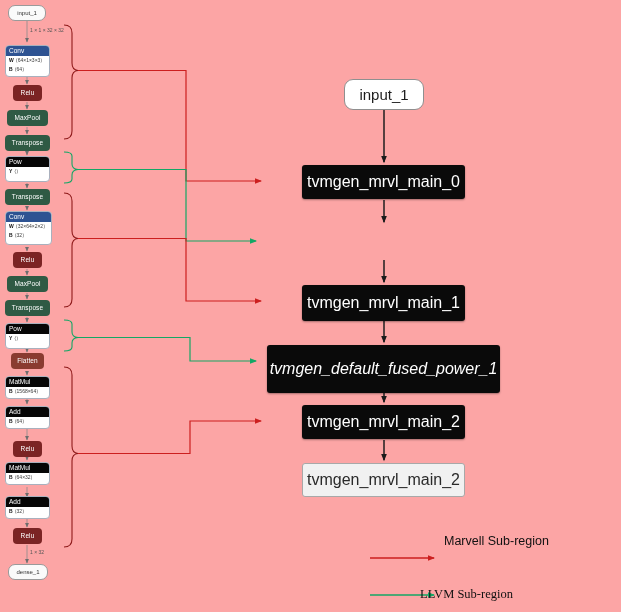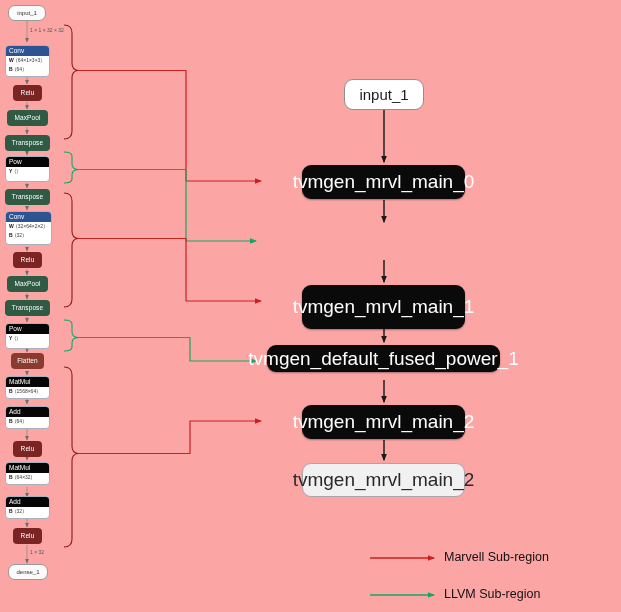--- a/index.html
+++ b/index.html
@@ -96,24 +96,24 @@
     position: absolute;
     font-size: 5px;
     color: #555555;
     white-space: nowrap;
   }
 
   
   .tvm-node {
     position: absolute;
     box-sizing: border-box;
-    border-radius: 9px;
+    border-radius: 3px;
     background: #0a0a0a;
     color: #ffffff;
-    font-size: 19px;
+    font-size: 16px;
     display: flex;
     align-items: center;
     justify-content: center;
     white-space: nowrap;
     box-shadow: 0 1px 2px rgba(0,0,0,.35);
   }
   .tvm-node.light {
     background: #f1f1f1;
     color: #2a2a2a;
     border: 1px solid #a8a8a8;
@@ -338,32 +338,32 @@
 
   <div class="tvm-node io" style="left:344px; top:79px; width:80px; height:31px;">
     <span>input_1</span>
   </div>
 
   <div class="tvm-node" style="left:302px; top:165px; width:163px; height:34px;">
     <span>tvmgen_mrvl_main_0</span>
   </div>
 
 
-  <div class="tvm-node" style="left:302px; top:285px; width:163px; height:44px;">
+  <div class="tvm-node" style="left:302px; top:285px; width:163px; height:36px;">
     <span>tvmgen_mrvl_main_1</span>
   </div>
 
-  <div class="tvm-node" style="left:267px; top:345px; width:233px; height:27px;">
+  <div class="tvm-node" style="left:267px; top:345px; width:233px; height:48px;font-style:italic;">
     <span>tvmgen_default_fused_power_1</span>
   </div>
 
   <div class="tvm-node" style="left:302px; top:405px; width:163px; height:34px;">
     <span>tvmgen_mrvl_main_2</span>
   </div>
 
   <div class="tvm-node light" style="left:302px; top:463px; width:163px; height:34px;">
     <span>tvmgen_mrvl_main_2</span>
   </div>
 
-  <div class="legend-label" style="left:444px; top:550px;text-align:center;">Marvell Sub-region</div>
-  <div class="legend-label" style="left:444px; top:587px;">LLVM Sub-region</div>
+  <div class="legend-label" style="left:444px; top:534px;text-align:center;">Marvell Sub-region</div>
+  <div class="legend-label" style="left:420px; top:587px;font-family:Liberation Serif, serif;">LLVM Sub-region</div>
 
 </div>
 
 </body></html>

